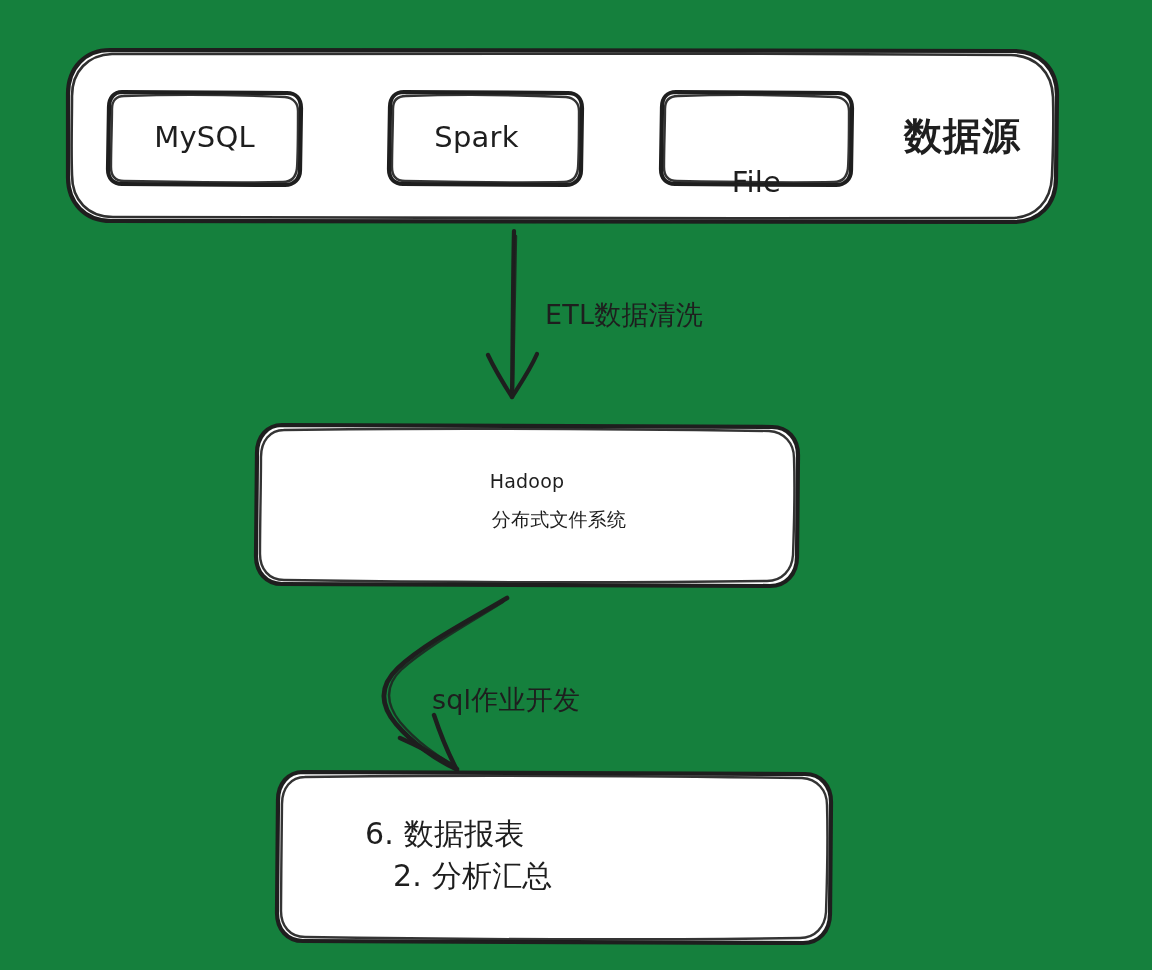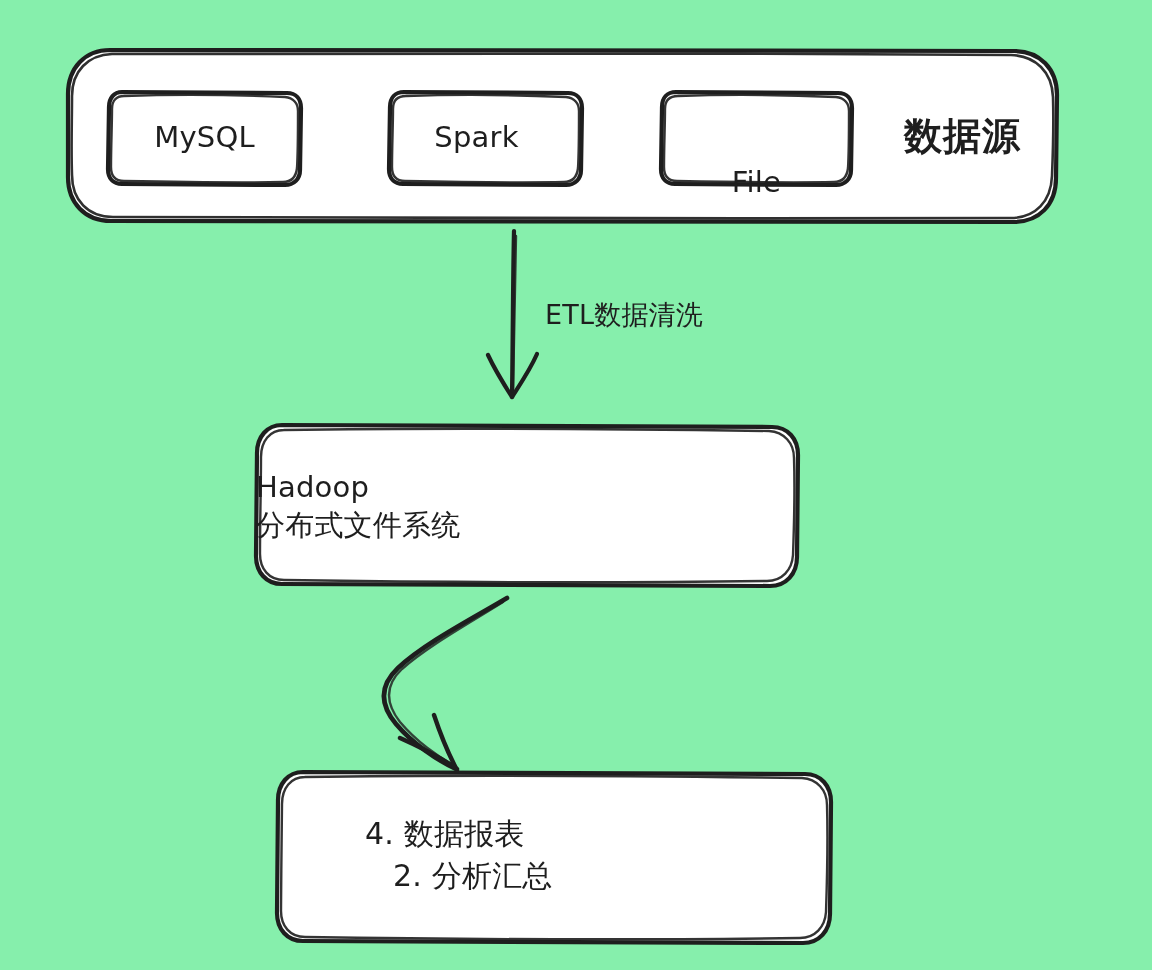--- a/index.html
+++ b/index.html
@@ -10,21 +10,21 @@
   body {
     width: 1152px;
     height: 970px;
     font-family: "DejaVu Sans", sans-serif;
     overflow: hidden;
   }
   #diagram-root {
     position: relative;
     width: 1152px;
     height: 970px;
-    background: #86efac;
+    background: #15803d;
   }
   svg.canvas {
     position: absolute;
     top: 0;
     left: 0;
     width: 1152px;
     height: 970px;
   }
   .stroke {
     fill: none;
@@ -51,22 +51,22 @@
   }
   .group-title {
     font-size: 38px;
     font-weight: 700;
     letter-spacing: 1px;
   }
   .edge-label {
     font-size: 27px;
   }
   .hadoop-label {
-    font-size: 29px;
-    text-align: left;
+    font-size: 19px;
+    text-align: center;
   }
   .list-label {
     font-size: 30px;
     text-align: left;
     line-height: 1.38;
   }
 </style>
 </head>
 <body>
 
@@ -125,17 +125,18 @@
 
   <div class="lbl node-label lbl-center" style="left:661px; top:120px; width:191px;margin-top:45px;">File</div>
 
   <div class="lbl edge-label" style="left:545px; top:299px;">ETL数据清洗</div>
 
   <div class="lbl group-title lbl-center" style="left:880px; top:113px; width:165px;">数据源</div>
 
   <div class="lbl hadoop-label" style="left:256px; top:470px; width:542px;">Hadoop</div>
   <div class="lbl hadoop-label" style="left:256px; top:508px; width:606px;">分布式文件系统</div>
 
+  <div class="lbl edge-label" style="left:432px; top:684px;">sql作业开发</div>
 
-  <div class="lbl list-label" style="left:365px; top:813px;">4. 数据报表</div>
+  <div class="lbl list-label" style="left:365px; top:813px;">6. 数据报表</div>
   <div class="lbl list-label" style="left:365px; top:855px;margin-left:28px;">2. 分析汇总</div>
 
 </div>
 
 </body></html>

